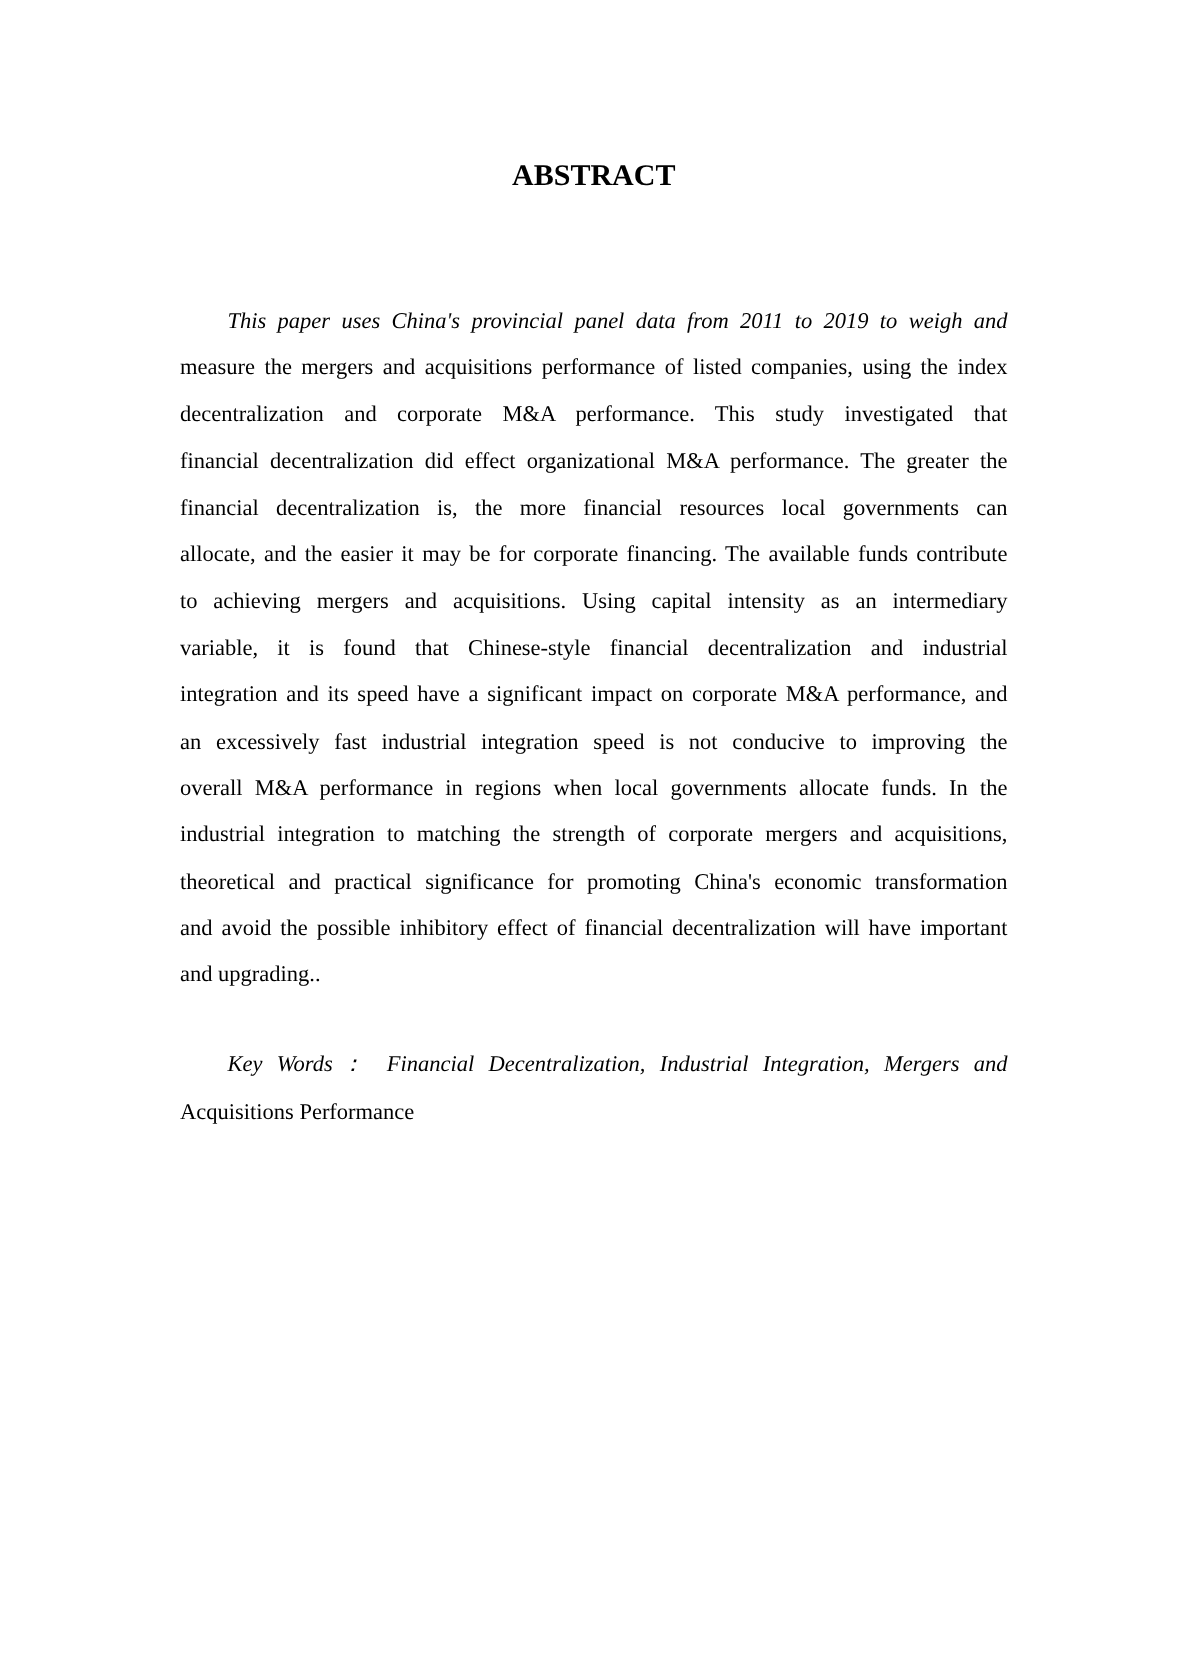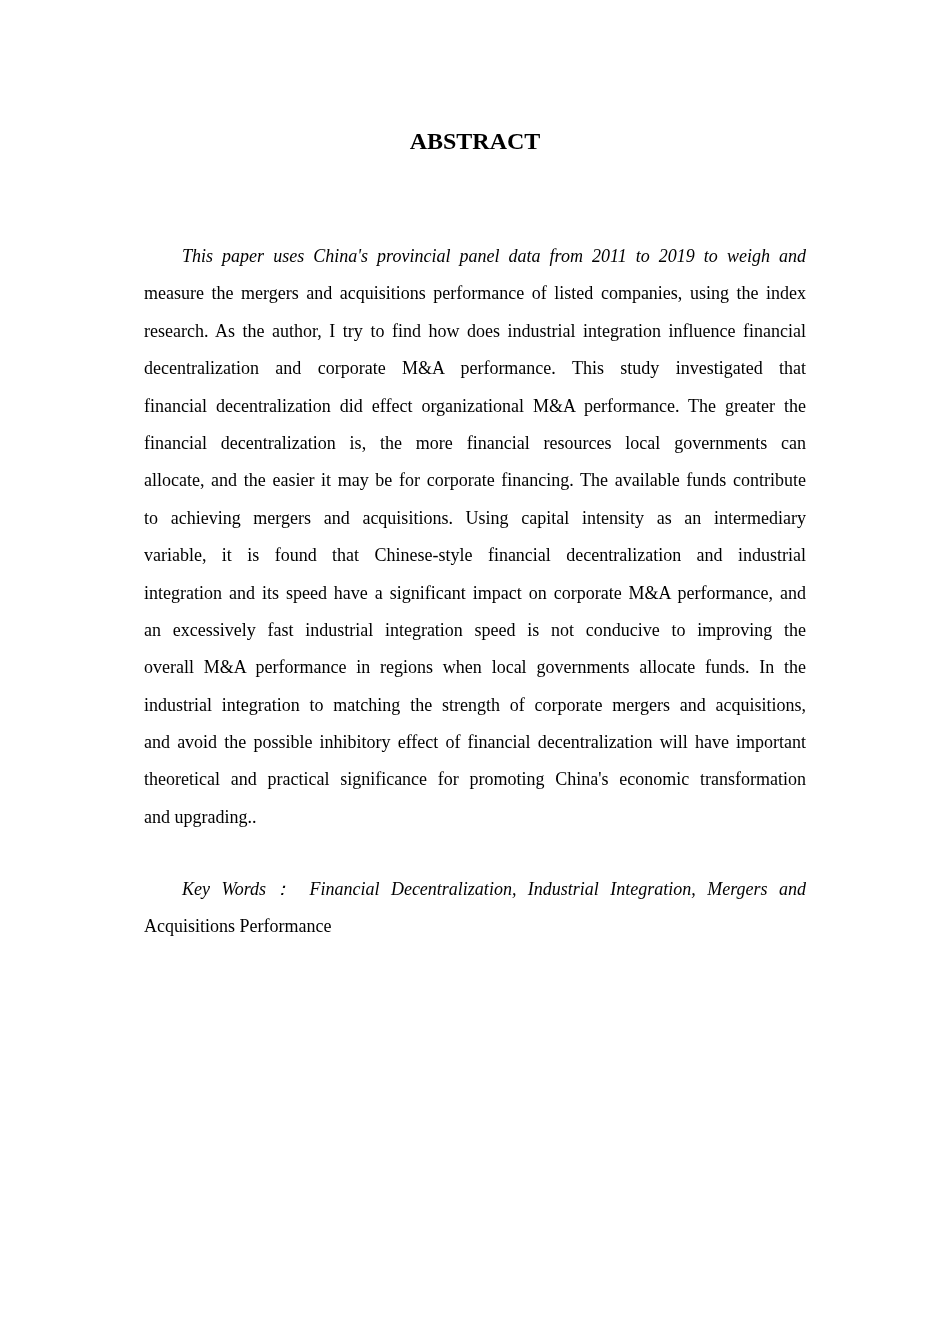--- a/index.html
+++ b/index.html
@@ -15,32 +15,31 @@
   .gap { height: 34.5px; }
 </style>
 </head>
 <body>
 
 <div class="title">ABSTRACT</div>
 
 <div class="body">
   <div class="line indent">This paper uses China's provincial panel data from 2011 to 2019 to weigh and</div>
   <div class="line">measure the mergers and acquisitions performance of listed companies, using the index</div>
-  <div class="line">research. As the author, I try to find how does industrial integration influence financial</div>
   <div class="line">decentralization and corporate M&amp;A performance. This study investigated that</div>
   <div class="line">financial decentralization did effect organizational M&amp;A performance. The greater the</div>
   <div class="line">financial decentralization is, the more financial resources local governments can</div>
   <div class="line">allocate, and the easier it may be for corporate financing. The available funds contribute</div>
   <div class="line">to achieving mergers and acquisitions. Using capital intensity as an intermediary</div>
   <div class="line">variable, it is found that Chinese-style financial decentralization and industrial</div>
   <div class="line">integration and its speed have a significant impact on corporate M&amp;A performance, and</div>
   <div class="line">an excessively fast industrial integration speed is not conducive to improving the</div>
   <div class="line">overall M&amp;A performance in regions when local governments allocate funds. In the</div>
   <div class="line">industrial integration to matching the strength of corporate mergers and acquisitions,</div>
+  <div class="line">theoretical and practical significance for promoting China's economic transformation</div>
   <div class="line">and avoid the possible inhibitory effect of financial decentralization will have important</div>
-  <div class="line">theoretical and practical significance for promoting China's economic transformation</div>
   <div class="line last">and upgrading..</div>
 
   <div class="gap"></div>
 
   <div class="line indent">Key Words： Financial Decentralization, Industrial Integration, Mergers and</div>
   <div class="line last">Acquisitions Performance</div>
 </div>
 
 </body></html>

